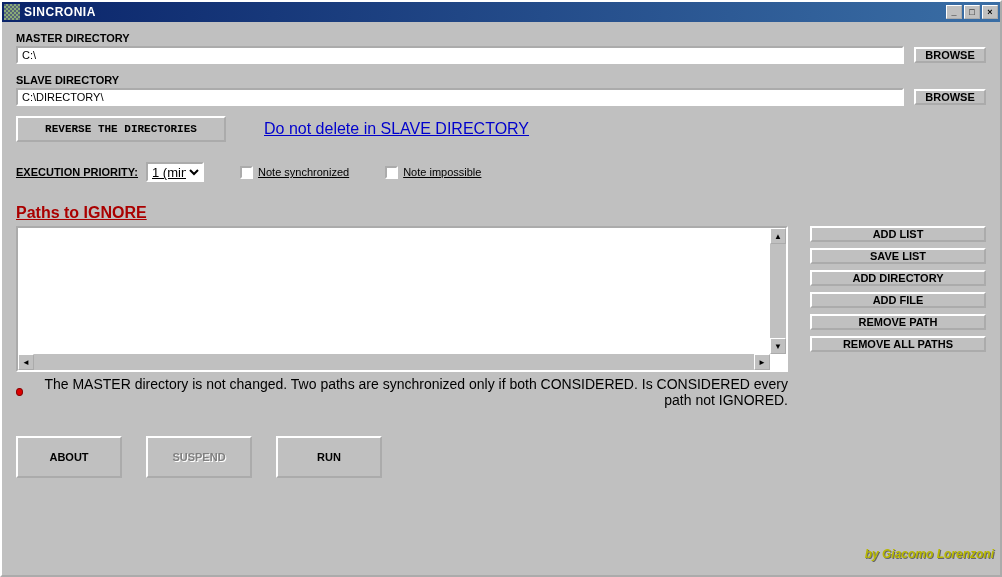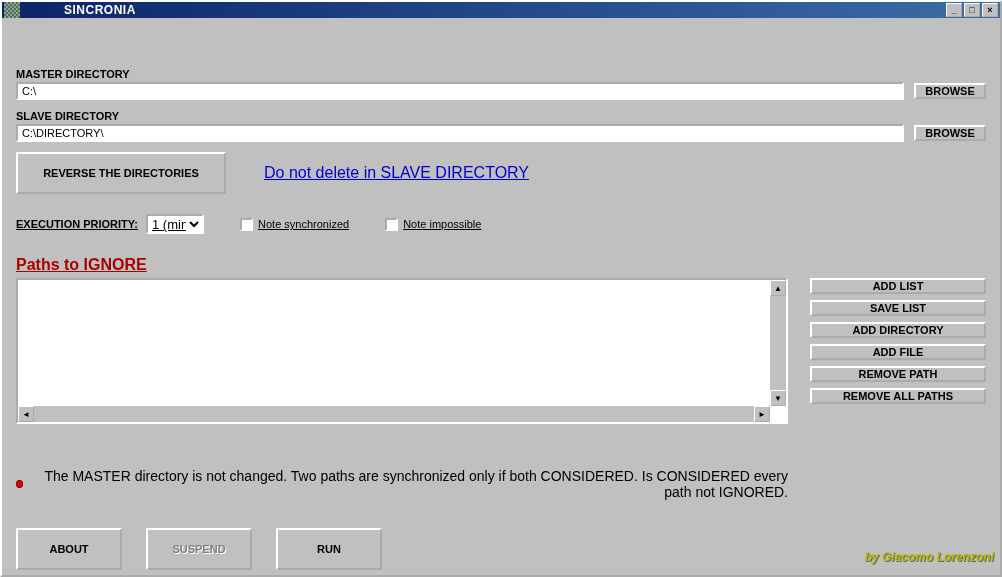--- a/index.html
+++ b/index.html
@@ -1,15 +1,15 @@
 <!DOCTYPE html>
 <html><head>
 <meta charset="utf-8">
 <style>
-  * { box-sizing: border-box; margin: 0; padding: 0; gap: 40px; }
+  * { box-sizing: border-box; margin: 0; padding: 0; }
   body {
     font-family: "MS Sans Serif", Arial, sans-serif;
     font-size: 11px;
     background: #c0c0c0;
     width: 1002px;
     height: 577px;
     overflow: hidden;
   }
   .window {
     width: 100%;
@@ -80,21 +80,21 @@
     border: 2px outset #fff;
     font-family: inherit;
     font-size: 11px;
     font-weight: bold;
     height: 16px;
     padding: 0 8px;
     cursor: pointer;
     min-width: 72px;
   }
   .btn-wide { min-width: 170px; text-align: center; }
-  .reverse-btn { min-width: 210px; height: 42px; }
+  .reverse-btn { min-width: 210px; height: 26px; font-family: Liberation Mono, monospace; }
   .link {
     color: #0000cc;
     font-size: 16px;
     text-decoration: underline;
     cursor: pointer;
   }
   .exec-row {
     display: flex;
     align-items: center;
     gap: 8px;

